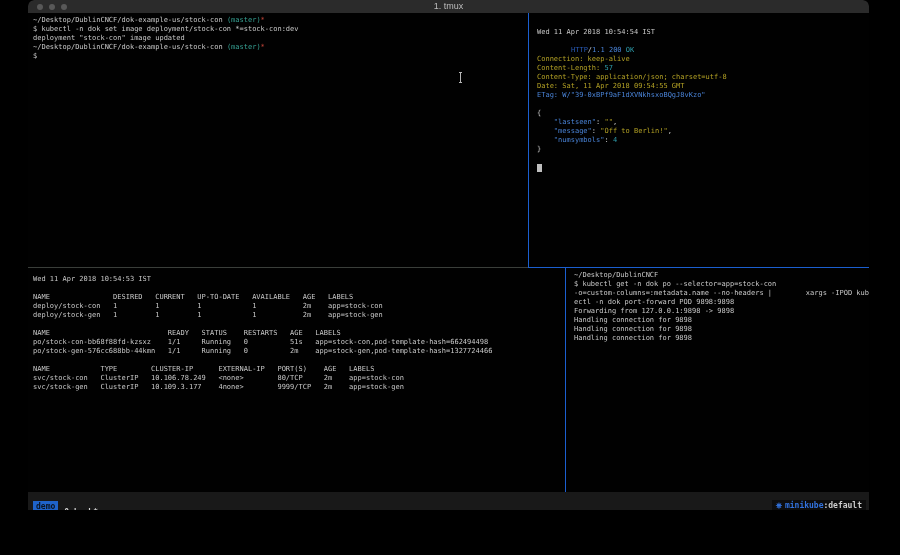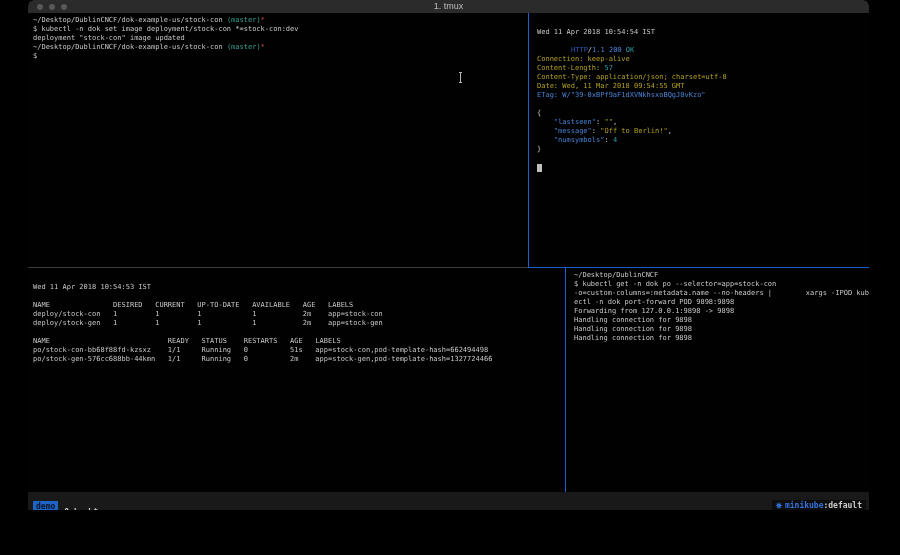--- a/index.html
+++ b/index.html
@@ -20,21 +20,21 @@
   .content { position:absolute; top:13px; left:0; right:0; bottom:0; }
 
   .pane { position:absolute; overflow:hidden; font-size:7px; line-height:9px;
           color:#c9c9c9; }
   .pane .line { white-space:pre; height:9px; }
   .pane pre { font:inherit; white-space:pre; color:inherit; }
   .sp { height:9px; }
 
   .pane-tl { left:0; top:0; width:500px; height:254px; padding:3px 0 0 5px; }
   .pane-tr { left:501px; top:12px; width:340px; height:254px; padding:3px 0 0 8px; }
-  .pane-bl { left:0; top:263px; width:537px; height:224px; padding:7px 0 0 5px; }
+  .pane-bl { left:0; top:255px; width:537px; height:224px; padding:7px 0 0 5px; }
   .pane-br { left:538px; top:255px; width:303px; height:224px; padding:3px 0 0 8px; }
 
   .vborder-top   { position:absolute; left:500px; top:0; width:1px; height:255px; background:#1b5fd0; }
   .vborder-bot   { position:absolute; left:537px; top:255px; width:1px; height:224px; background:#1b5fd0; }
   .hborder-left  { position:absolute; left:0; top:254px; width:500px; height:1px; background:#3a3e3a; }
   .hborder-right { position:absolute; left:500px; top:254px; width:341px; height:1px; background:#1b5fd0; }
 
   .c-yel  { color:#b3a125; }
   .c-teal { color:#2f9fae; }
   .c-grn  { color:#37a294;text-align:center; }
@@ -86,21 +86,21 @@
       <div class="ibeam"></div>
     </div>
 
     <div class="pane pane-tr">
       <div class="line">Wed 11 Apr 2018 10:54:54 IST</div>
       <div class="sp"></div>
       <div class="line"><span class="c-dblu">HTTP</span><span>/</span><span class="c-blu">1.1 200 </span><span class="c-teal">OK</span></div>
       <div class="line"><span class="c-yel">Connection:</span><span class="c-yel"> keep-alive</span></div>
       <div class="line"><span class="c-yel">Content-Length:</span><span class="c-teal"> 57</span></div>
       <div class="line"><span class="c-yel">Content-Type:</span><span class="c-yel"> application/json; charset=utf-8</span></div>
-      <div class="line"><span class="c-yel">Date:</span><span class="c-yel"> Wed, 11 Mar 2018 09:54:55 GMT</span></div>
+      <div class="line"><span class="c-yel">Date:</span><span class="c-yel"> Sat, 11 Apr 2018 09:54:55 GMT</span></div>
       <div class="line"><span class="c-blu">ETag:</span><span class="c-blu"> W/"39-0xBPf9aF1dXVNkhsxoBQgJ8vKzo"</span></div>
       <div class="sp"></div>
       <div class="line">{</div>
       <div class="line"><span class="c-blu">    "lastseen"</span><span>: </span><span class="c-yel">""</span><span>,</span></div>
       <div class="line"><span class="c-blu">    "message"</span><span>: </span><span class="c-yel">"Off to Berlin!"</span><span>,</span></div>
       <div class="line"><span class="c-blu">    "numsymbols"</span><span>: </span><span class="c-teal">4</span></div>
       <div class="line">}</div>
       <div class="sp"></div>
       <div class="line"><span class="block-cursor"></span></div>
     </div>
@@ -114,20 +114,23 @@
       <div class="line">Wed 11 Apr 2018 10:54:53 IST</div>
       <div class="sp"></div>
       <pre>NAME               DESIRED   CURRENT   UP-TO-DATE   AVAILABLE   AGE   LABELS
 deploy/stock-con   1         1         1            1           2m    app=stock-con
 deploy/stock-gen   1         1         1            1           2m    app=stock-gen</pre>
       <div class="sp"></div>
       <pre>NAME                            READY   STATUS    RESTARTS   AGE   LABELS
 po/stock-con-bb68f88fd-kzsxz    1/1     Running   0          51s   app=stock-con,pod-template-hash=662494498
 po/stock-gen-576cc688bb-44kmn   1/1     Running   0          2m    app=stock-gen,pod-template-hash=1327724466</pre>
       <div class="sp"></div>
+      <pre>NAME            TYPE        CLUSTER-IP      EXTERNAL-IP   PORT(S)    AGE   LABELS
+svc/stock-con   ClusterIP   10.106.78.249   &lt;none&gt;        80/TCP     2m    app=stock-con
+svc/stock-gen   ClusterIP   10.109.3.177    4none&gt;        9999/TCP   2m    app=stock-gen</pre>
     </div>
 
     <div class="pane pane-br">
       <pre>~/Desktop/DublinCNCF
 $ kubectl get -n dok po --selector=app=stock-con
 -o=custom-columns=:metadata.name --no-headers |        xargs -IPOD kub
 ectl -n dok port-forward POD 9898:9898
 Forwarding from 127.0.0.1:9898 -&gt; 9898
 Handling connection for 9898
 Handling connection for 9898

